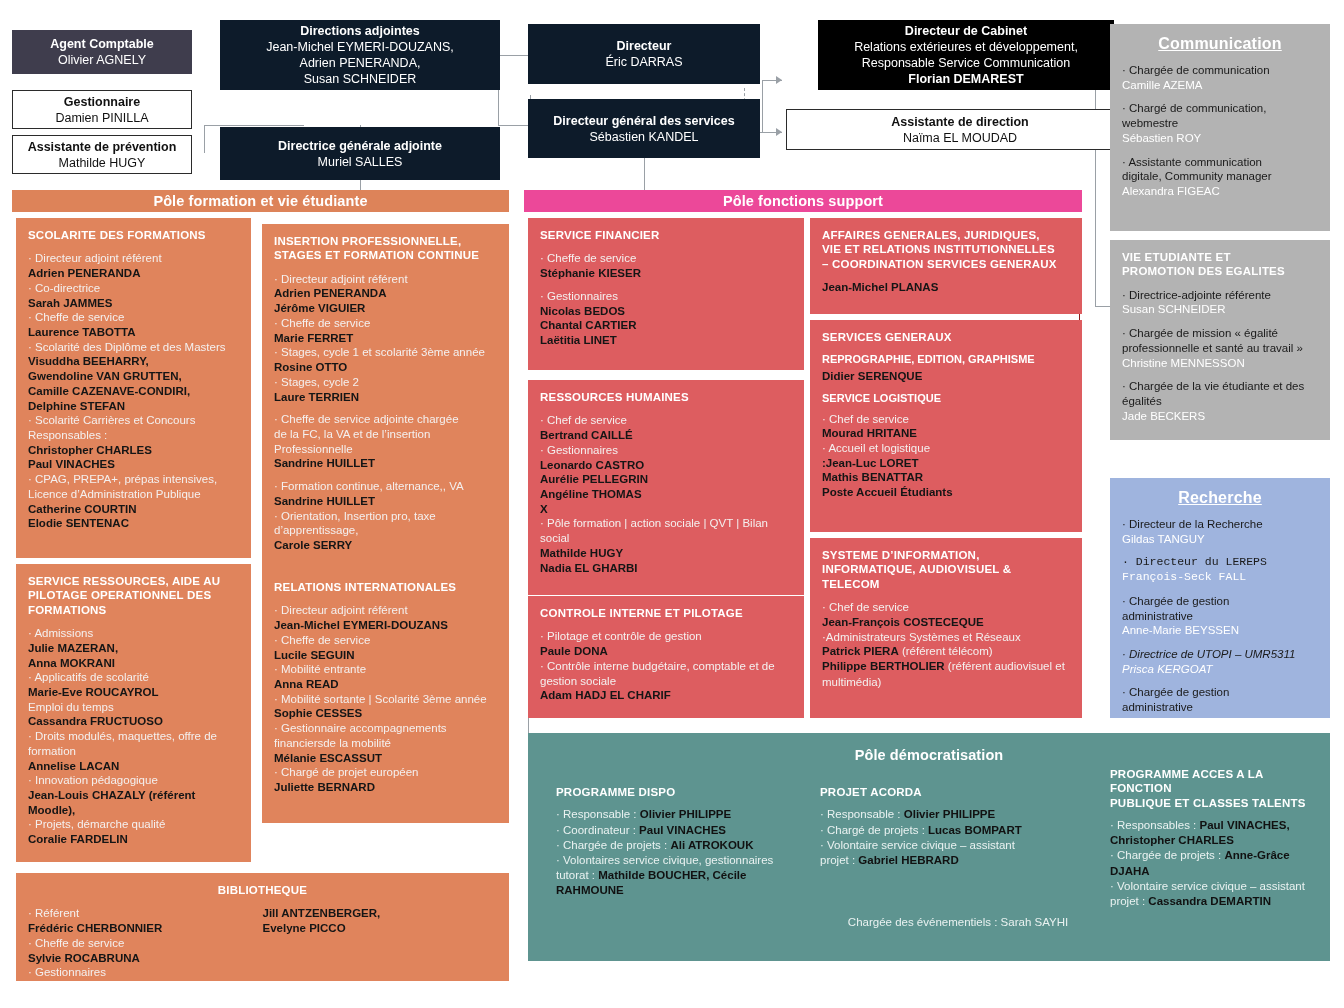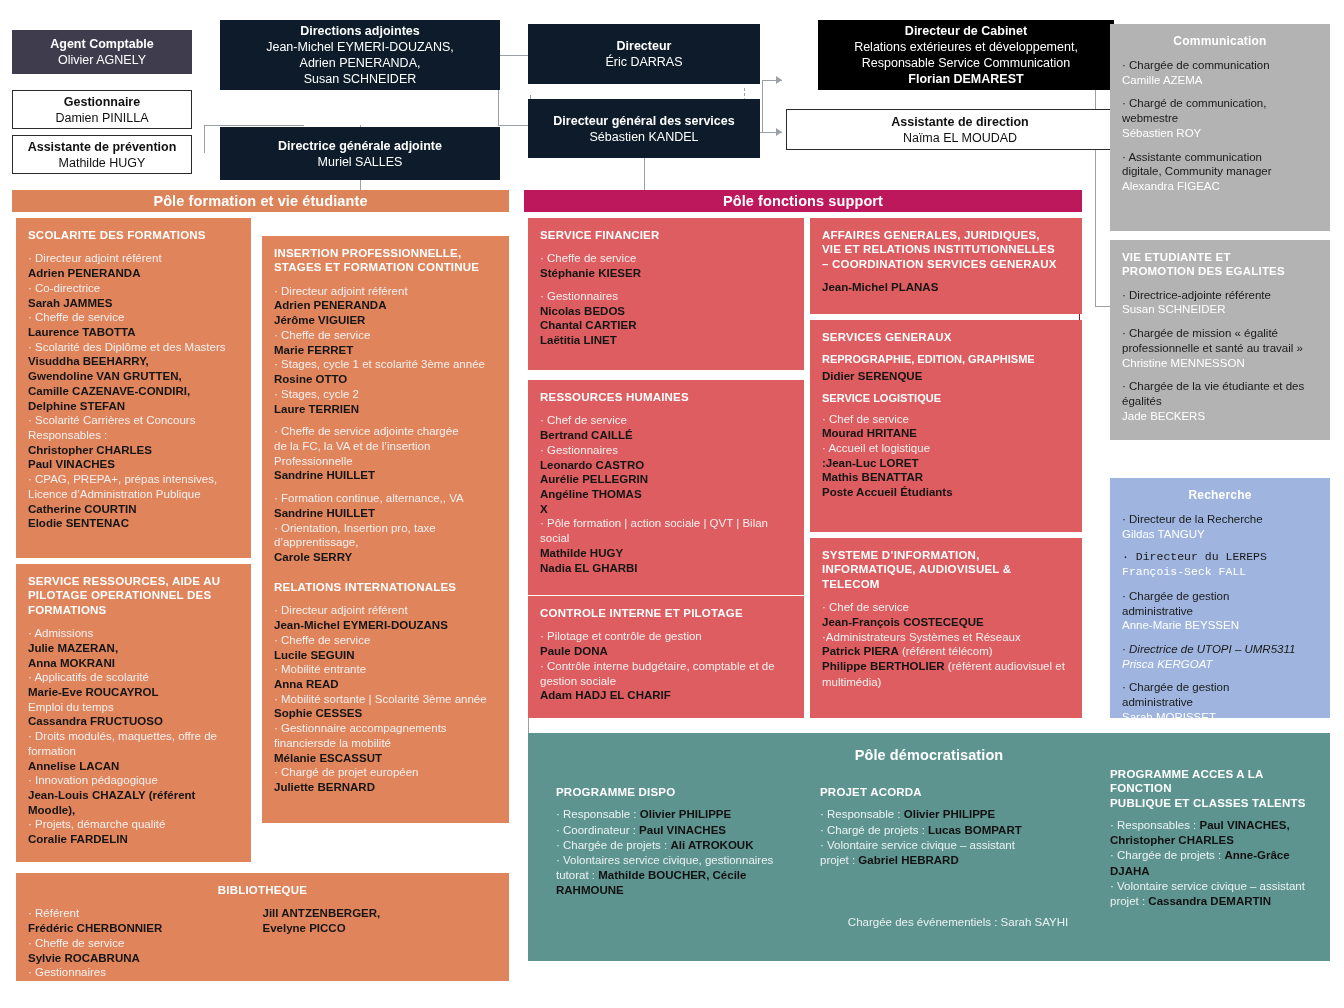--- a/index.html
+++ b/index.html
@@ -28,41 +28,41 @@
   .exec .t { font-weight: bold; }
   .exec .n { font-weight: normal; }
 
   
   .banner {
     display: flex; align-items: center; justify-content: center;
     color: #ffffff; font-weight: bold; font-size: 14.5px;
     letter-spacing: .1px;
   }
   .banner-orange { background: #dd8359; }
-  .banner-red    { background: #be185d; text-align: right; }
+  .banner-red    { background: #ec4899; text-align: right; }
   .banner-teal   { background: #5e9490; }
 
   
   .card { position: absolute; overflow: hidden; }
   .card-orange { background: #e0845c; }
   .card-red    { background: #dd5d60; }
   .card-gray   { background: #b3b3b3; }
   .card-blue   { background: #9fb4de; }
   .card-teal   { background: #5e9490; }
 
   .card-inner { padding: 10px 12px 8px 12px; }
 
   .card-title {
     color: #ffffff; font-weight: bold;
     font-size: 11.5px; line-height: 1.25;
     letter-spacing: .2px;
     margin-bottom: 9px;
   }
   .card-title.centered { text-align: center; }
-  .card-title.big { font-size: 12px; }
+  .card-title.big { font-size: 16px; text-decoration: underline; }
   .card-title.nogap { margin-bottom: 4px; }
 
   .sub-title {
     color: #ffffff; font-weight: bold;
     font-size: 11px; line-height: 1.25;
     margin-top: 4px; margin-bottom: 2px;
   }
 
   .role {
     color: #f4f0ef; font-size: 11.5px; line-height: 1.28;
@@ -288,21 +288,21 @@
           <div class="person">Christopher CHARLES</div>
           <div class="person">Paul VINACHES</div>
           <div class="role">· CPAG, PREPA+, prépas intensives,</div>
           <div class="role">Licence d’Administration Publique</div>
           <div class="person">Catherine COURTIN</div>
           <div class="person">Elodie SENTENAC</div>
         </div>
     </div>
   </div>
 
-  <div class="card card-orange" style="left:262px; top:236px; width:247px; height:415px;">
+  <div class="card card-orange" style="left:262px; top:224px; width:247px; height:415px;">
     <div class="card-inner">
       <div class="card-title">
           <div>INSERTION PROFESSIONNELLE,</div>
           <div>STAGES ET FORMATION CONTINUE</div>
         </div>
       <div>
           <div class="role">· Directeur adjoint référent</div>
           <div class="person">Adrien PENERANDA</div>
           <div class="person">Jérôme VIGUIER</div>
           <div class="role">· Cheffe de service</div>

